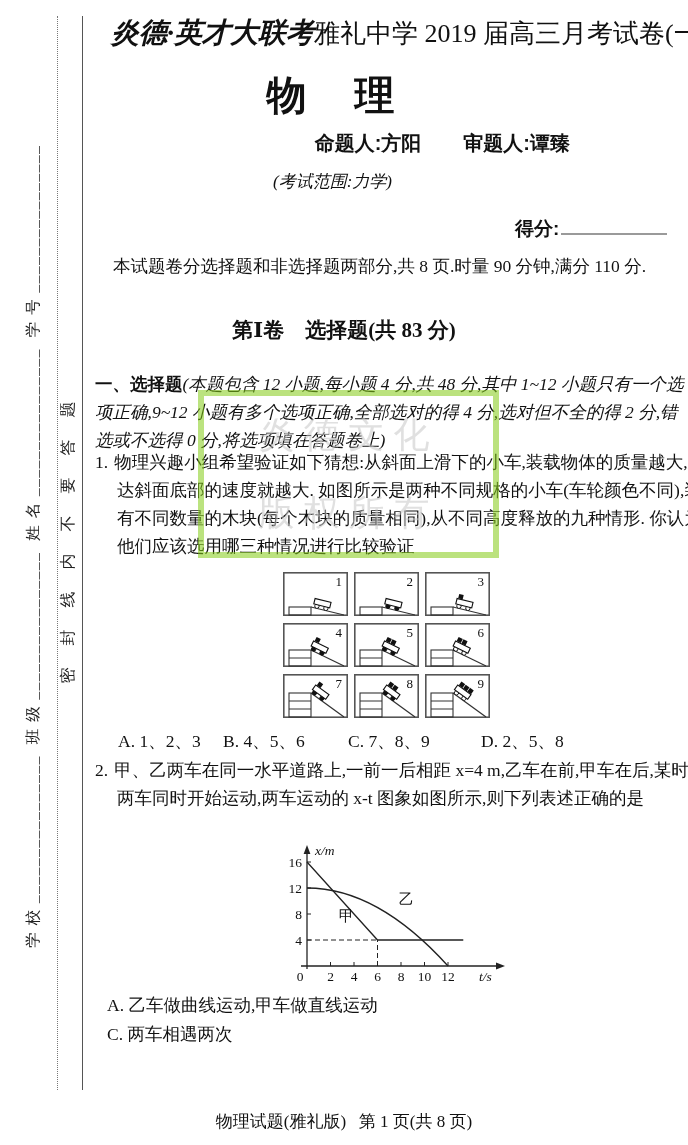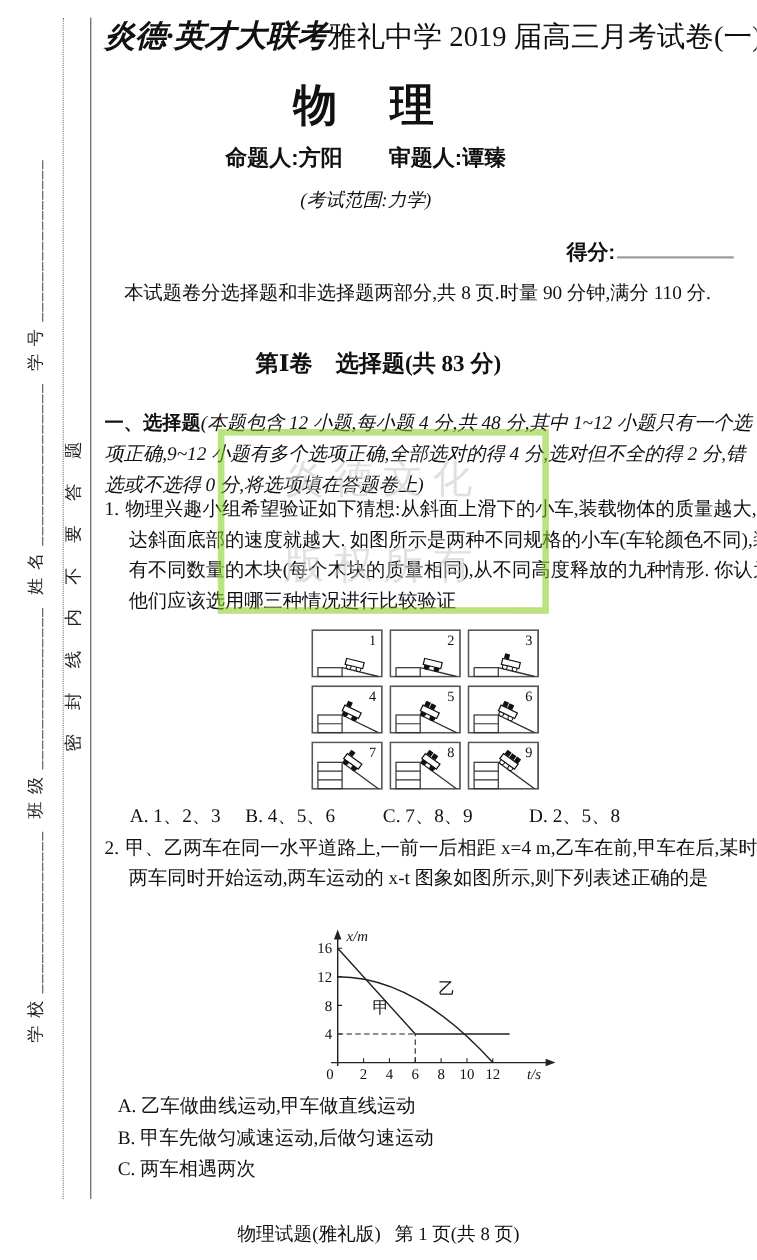--- a/index.html
+++ b/index.html
@@ -15,25 +15,25 @@
   .seal-strip{left:-152px;top:528px;width:440px;height:20px;line-height:20px;
               text-align:center;letter-spacing:9px;font-size:16px;}
   .watermark{position:absolute;left:198px;top:390px;width:289px;height:156px;
              border:6px solid #84cc16;display:flex;flex-direction:column;
              justify-content:space-around;align-items:center;z-index:4;
              color:#c8c8c8;opacity:.55;font-size:36px;letter-spacing:9px;
              pointer-events:none;}
   .content{position:absolute;left:95px;top:0;width:590px;z-index:2;}
   .exam-title{position:absolute;left:0;top:14px;width:475px;white-space:nowrap;
               font-size:26px;}
-  .exam-title .brand{font-weight:bold;font-style:italic;font-size:28px;}
+  .exam-title .brand{font-weight:bold;font-style:italic;font-size:28px;margin-left:16px;}
   .subject{position:absolute;left:0;top:68px;width:475px;text-align:center;
            font-family:"Liberation Sans","DejaVu Sans",sans-serif;
            font-weight:bold;font-size:40px;letter-spacing:4px;}
-  .setters{position:absolute;left:0;top:130px;width:475px;text-align:center;
+  .setters{position:absolute;left:0;top:130px;width:475px;text-align:right;
            font-family:"Liberation Sans","DejaVu Sans",sans-serif;
            font-weight:bold;font-size:20px;}
   .setters .gap{display:inline-block;width:42px;}
   .scope{position:absolute;left:0;top:170px;width:475px;text-align:center;
          font-size:17px;font-style:italic;}
   .score{position:absolute;left:420px;top:216px;white-space:nowrap;}
   .score-label{font-family:"Liberation Sans","DejaVu Sans",sans-serif;
                font-weight:bold;font-size:19px;}
   .score-line{display:inline-block;width:106px;height:14px;
               border-bottom:2px solid #9a9a9a;margin-left:2px;}
@@ -264,18 +264,17 @@
       <line x1="42" y1="97" x2="112.5" y2="97" stroke="#222" stroke-width="1" stroke-dasharray="5,3"></line>
       <line x1="112.5" y1="123" x2="112.5" y2="97" stroke="#222" stroke-width="1" stroke-dasharray="5,3"></line>
       <polyline points="42,19 112.5,97 198.275,97" fill="none" stroke="#222" stroke-width="1.3"></polyline>
       <path d="M 42 45 Q 112.5 45 183 123" fill="none" stroke="#222" stroke-width="1.3"></path>
       <text x="73.725" y="77.5" font-size="15" font-family="&quot;Liberation Serif&quot;,serif" fill="#111">甲</text>
       <text x="133.64999999999998" y="60.6" font-size="15" font-family="&quot;Liberation Serif&quot;,serif" fill="#111">乙</text>
     </svg>
 
   <div class="q2-options">
     <div>A. 乙车做曲线运动,甲车做直线运动</div>
-    <div>B. 甲车先做匀减速运动,后做匀速运动</div>
     <div>C. 两车相遇两次</div>
   </div>
 
   <div class="footer">物理试题(雅礼版)   第 1 页(共 8 页)</div>
 </div>
 
 </body></html>

